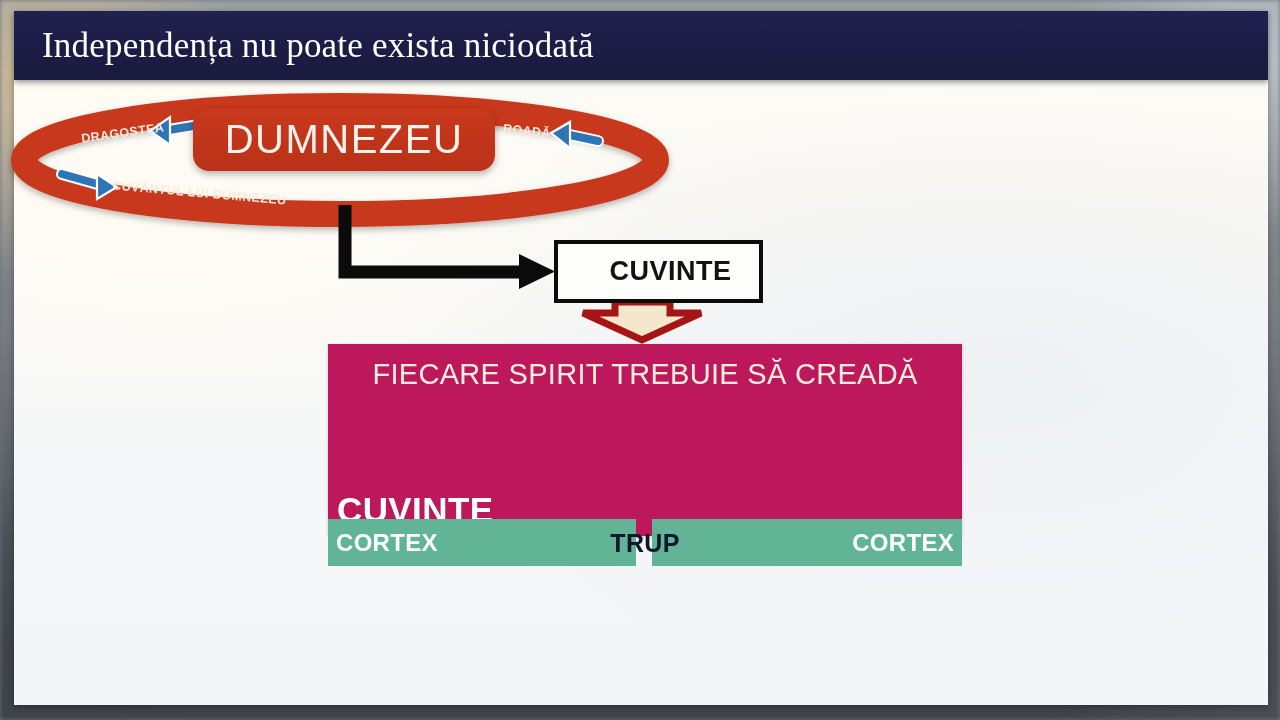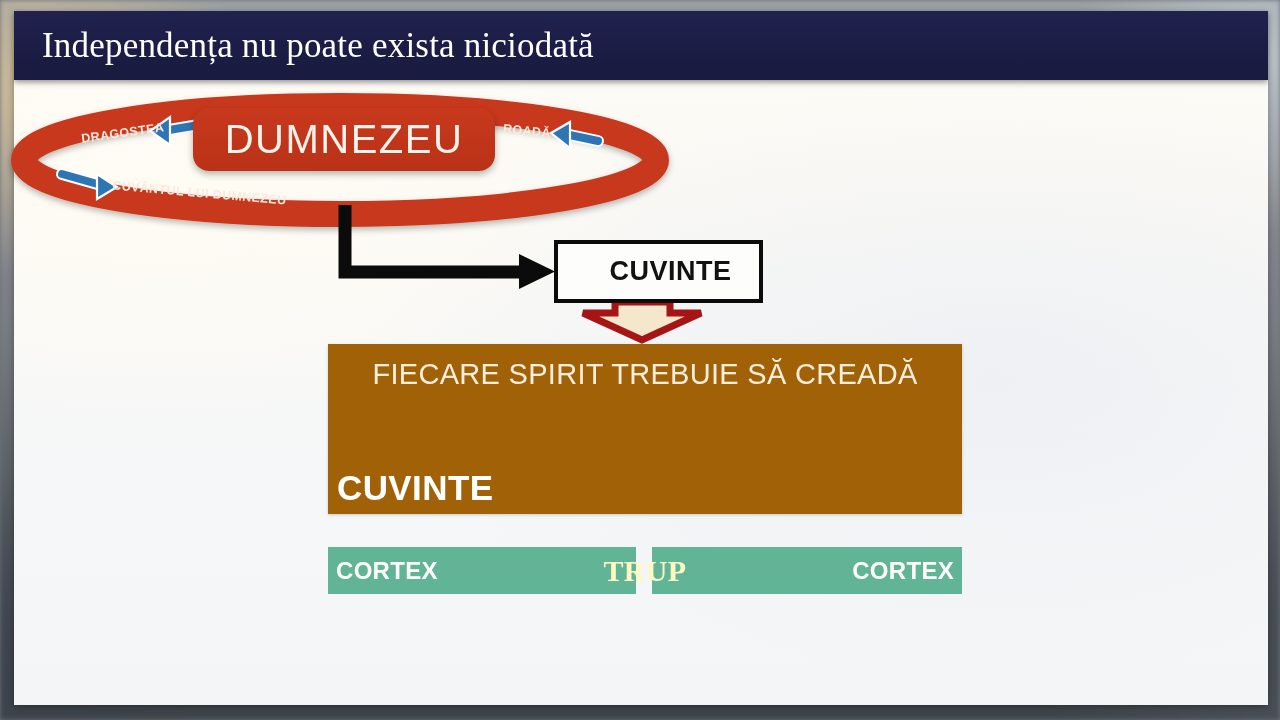--- a/index.html
+++ b/index.html
@@ -74,52 +74,52 @@
   
   .wordsbox{
     position:absolute;left:554px;top:240px;width:177px;height:55px;
     background:#fdfdfb;border:4px solid #0b0b0b;
     display:flex;align-items:center;justify-content:center;padding-left:24px;
   }
   .wordsbox span{color:#121212;font-size:27px;font-weight:700;letter-spacing:.5px;}
 
   
   .spiritpanel{
-    position:absolute;left:328px;top:344px;width:634px;height:170px;
-    background:#a16207;
+    position:absolute;left:328px;top:344px;width:634px;height:192px;
+    background:#be185d;
     box-shadow:0 1px 3px rgba(0,0,0,.18);
   }
   .spiritpanel .creed{
     position:absolute;left:0;right:0;top:12px;
     text-align:center;color:#fbeedd;
     font-size:29px;line-height:36px;font-weight:400;letter-spacing:.3px;
   }
   .spiritpanel .spirit{
     position:absolute;left:9px;bottom:6px;
     color:#ffffff;font-size:35px;font-weight:700;letter-spacing:.4px;
   }
 
   
   .bodybar{
-    position:absolute;left:328px;top:519px;width:634px;height:47px;margin-top:28px;
+    position:absolute;left:328px;top:519px;width:634px;height:47px;
   }
   .bodybar .seg{position:absolute;top:0;height:47px;background:#62b496;}
   .bodybar .segL{left:0;width:308px;}
   .bodybar .segR{left:324px;width:310px;}
   .bodybar .cortexL{
     position:absolute;left:8px;top:50%;transform:translateY(-50%);
     color:#ffffff;font-size:24px;font-weight:700;letter-spacing:.3px;
   }
   .bodybar .cortexR{
     position:absolute;right:8px;top:50%;transform:translateY(-50%);
     color:#ffffff;font-size:24px;font-weight:700;letter-spacing:.3px;
   }
   .bodybar .trup{
     position:absolute;left:50%;top:50%;transform:translate(-50%,-50%);
-    color:#fef9c3;font-size:30px;font-weight:700;letter-spacing:.3px;font-family:Liberation Serif, serif;
+    color:#0f172a;font-size:25px;font-weight:700;letter-spacing:.3px;
   }
 </style>
 </head>
 <body>
 
 <div id="stage">
 
   <div class="backdrop"></div>
 
   <div class="slide"></div>

